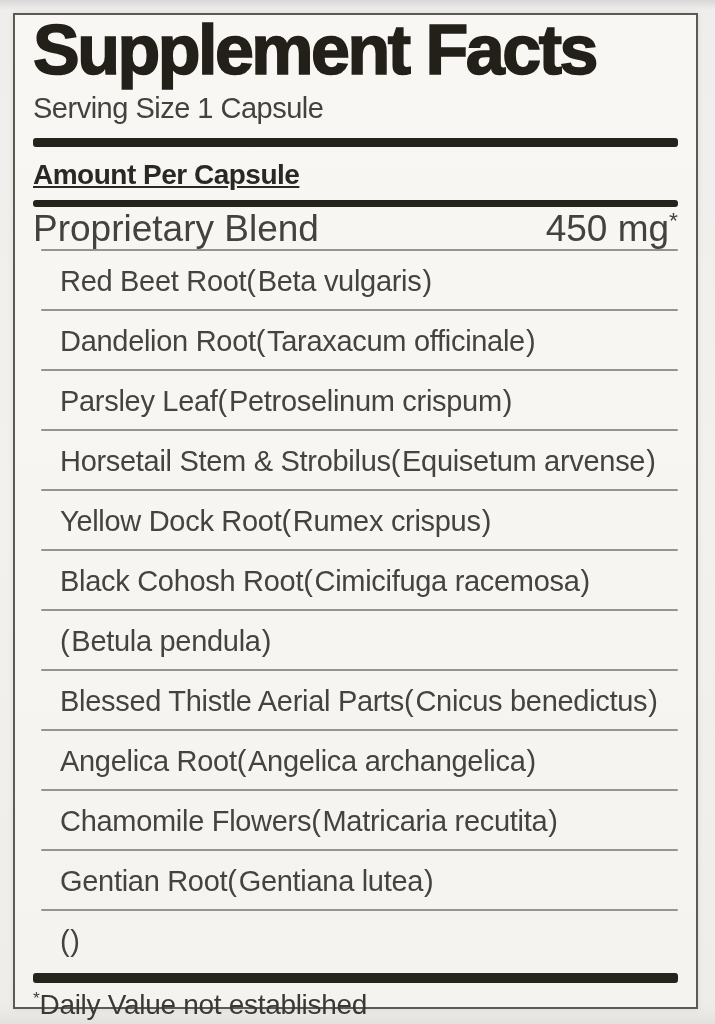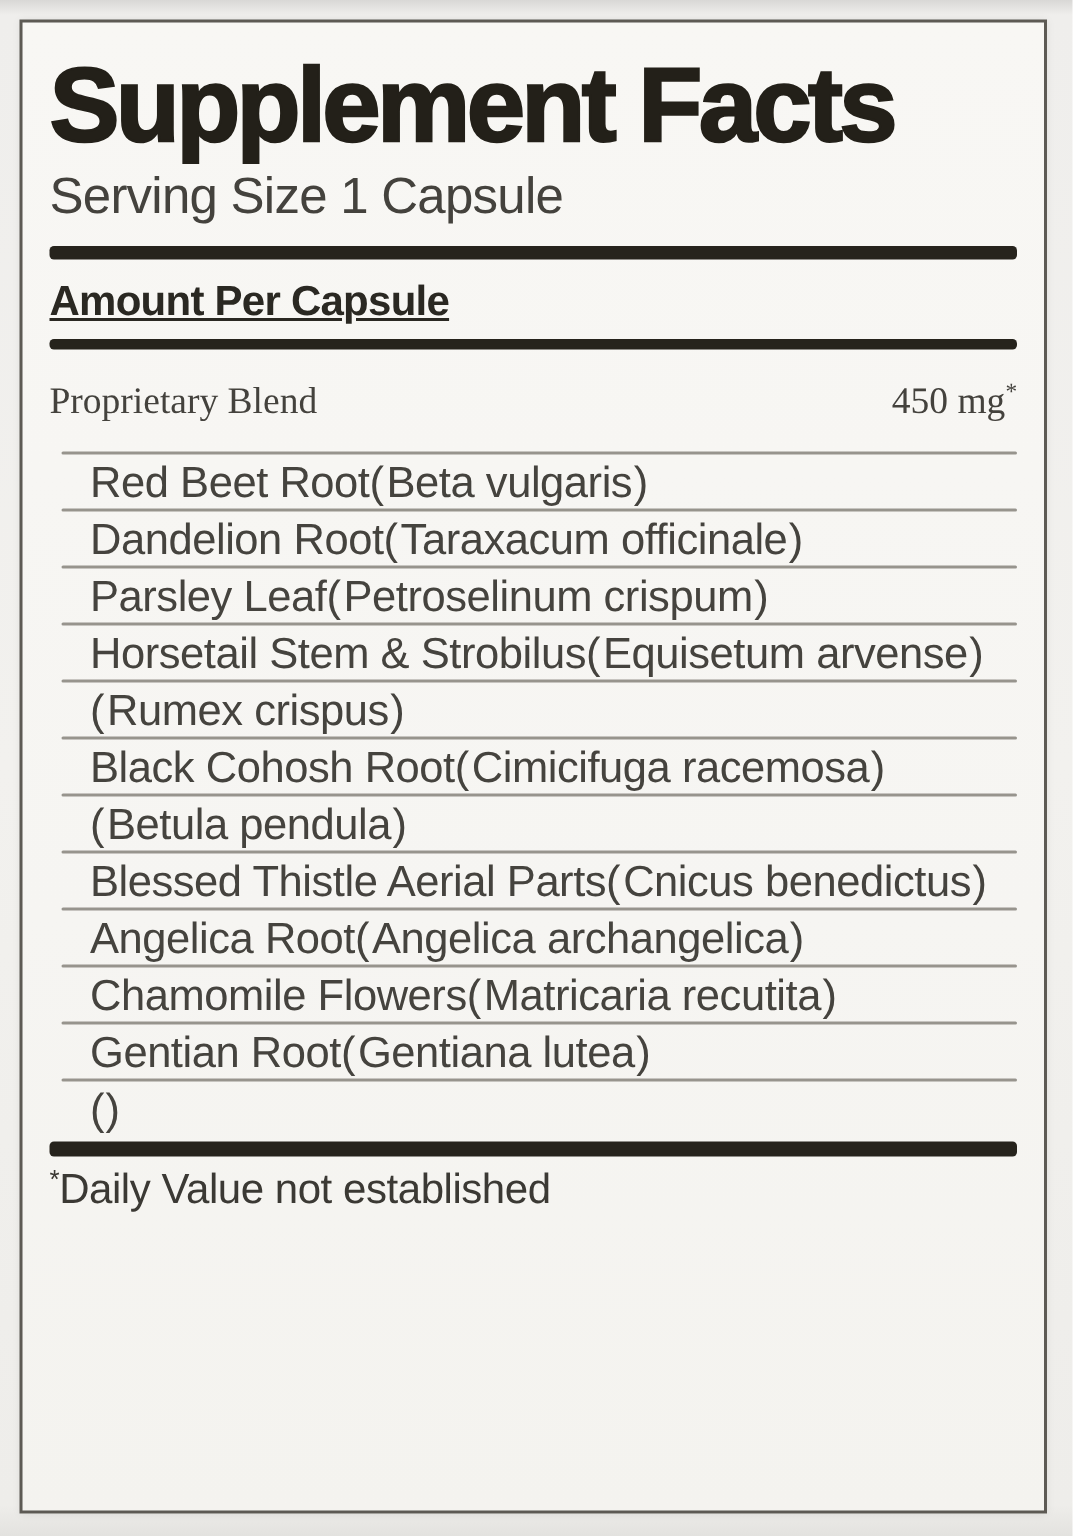--- a/index.html
+++ b/index.html
@@ -22,78 +22,76 @@
     top: 13px;
     right: 17px;
     bottom: 15px;
     background: linear-gradient(180deg, #f8f7f4 0%, #f6f5f2 60%, #f4f3ef 100%);
     border: 2px solid #5d5a54;
     padding: 0 18px;
     box-sizing: border-box;
     box-shadow: 0 0 6px rgba(0,0,0,0.08);
   }
   .title {
-    margin-top: 20px;
     font-size: 70px;
     line-height: 1.0;
     font-weight: bold;
     letter-spacing: -2.5px;
     color: #232019;
     -webkit-text-stroke: 1.6px #232019;
     white-space: nowrap;
   }
   .serving {
-    font-size: 34px;
+    font-size: 29px;
     margin-top: 7px;
     color: #44423d;
     letter-spacing: -0.5px;
   }
   .bar {
     background: #26231c;
     border-radius: 3px;
   }
   .bar-1 { height: 9px;  margin-top: 13px; }
   .bar-2 { height: 7px;  margin-top: 9px; }
   .bar-3 { height: 10px; margin-top: 2px; }
   .amount-header {
     font-size: 28px;
     font-weight: bold;
     letter-spacing: -0.5px;
     color: #2a2822;
     margin-top: 12px;
     text-decoration: underline;
   }
   .blend-row {
-    height: 70px;
+    height: 44px;
     display: flex;
     align-items: center;
     justify-content: space-between;
     position: relative;
-    font-size: 25px;
+    font-size: 37px;
     color: #44423d;
-    font-family: Liberation Serif, serif;
   }
   .blend-row::after,
   .ingredient-row::after {
     content: "";
     position: absolute;
     left: 8px;
     right: 0;
     bottom: 0;
     height: 2px;
     background: #97948d;
     border-radius: 1px;
   }
   .blend-amount sup, .footnote sup {
     font-size: 0.62em;
     vertical-align: super;
     line-height: 0;
   }
   .ingredient-row {
-    height: 38px;
+    height: 60px;
     display: flex;
     align-items: center;
     position: relative;
     padding-left: 27px;
     font-size: 29px;
     color: #45433e;
     letter-spacing: -0.3px;
     white-space: nowrap;
   }
   .ingredient-row:last-child::after { display: none; }
@@ -151,20 +149,21 @@
     </div>
 
     <div class="ingredient-row">
       <span>Horsetail Stem &amp; Strobilus </span>
       <span class="paren-open">(</span>
       <span class="latin">Equisetum arvense</span>
       <span class="paren-close">)</span>
     </div>
 
     <div class="ingredient-row">
+      <span>Yellow Dock Root </span>
       <span class="paren-open">(</span>
       <span class="latin">Rumex crispus</span>
       <span class="paren-close">)</span>
     </div>
 
     <div class="ingredient-row">
       <span>Black Cohosh Root </span>
       <span class="paren-open">(</span>
       <span class="latin">Cimicifuga racemosa</span>
       <span class="paren-close">)</span>

